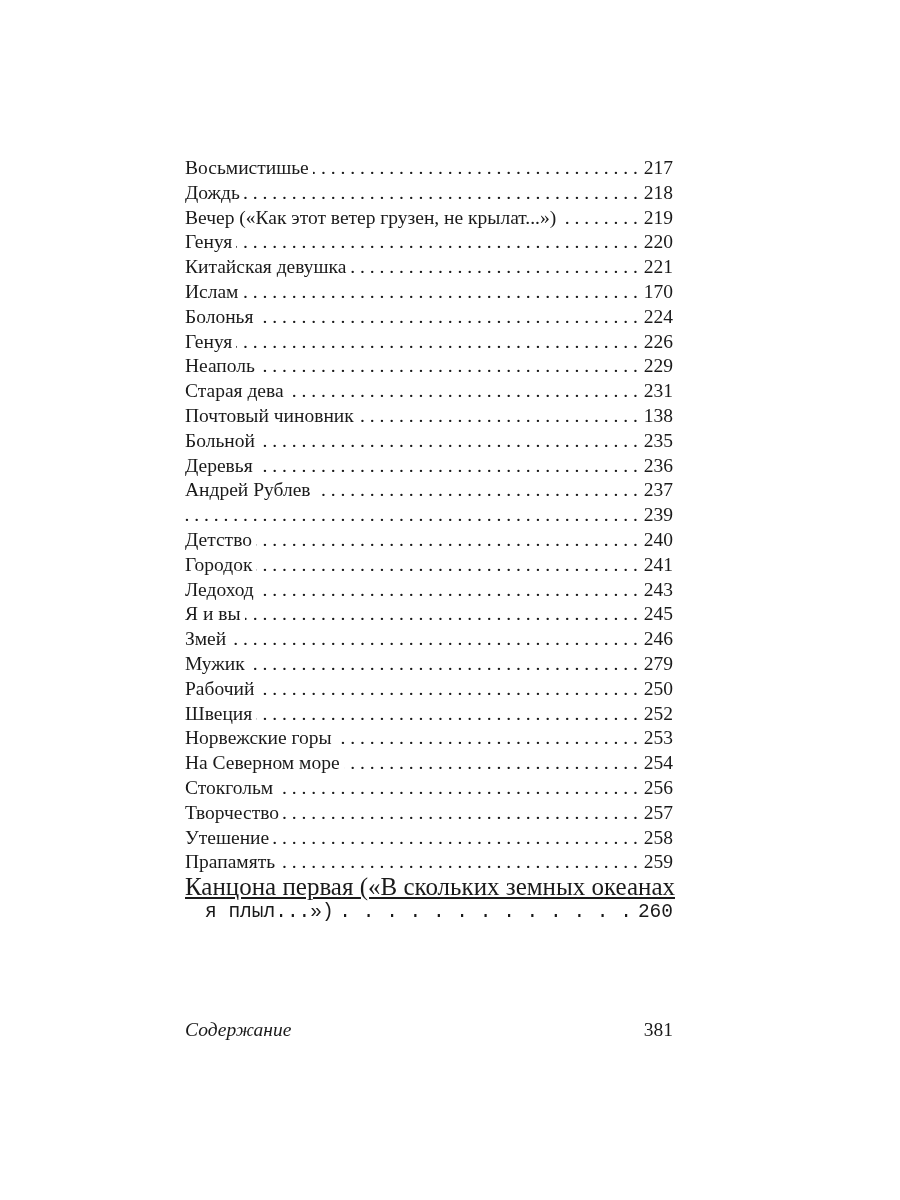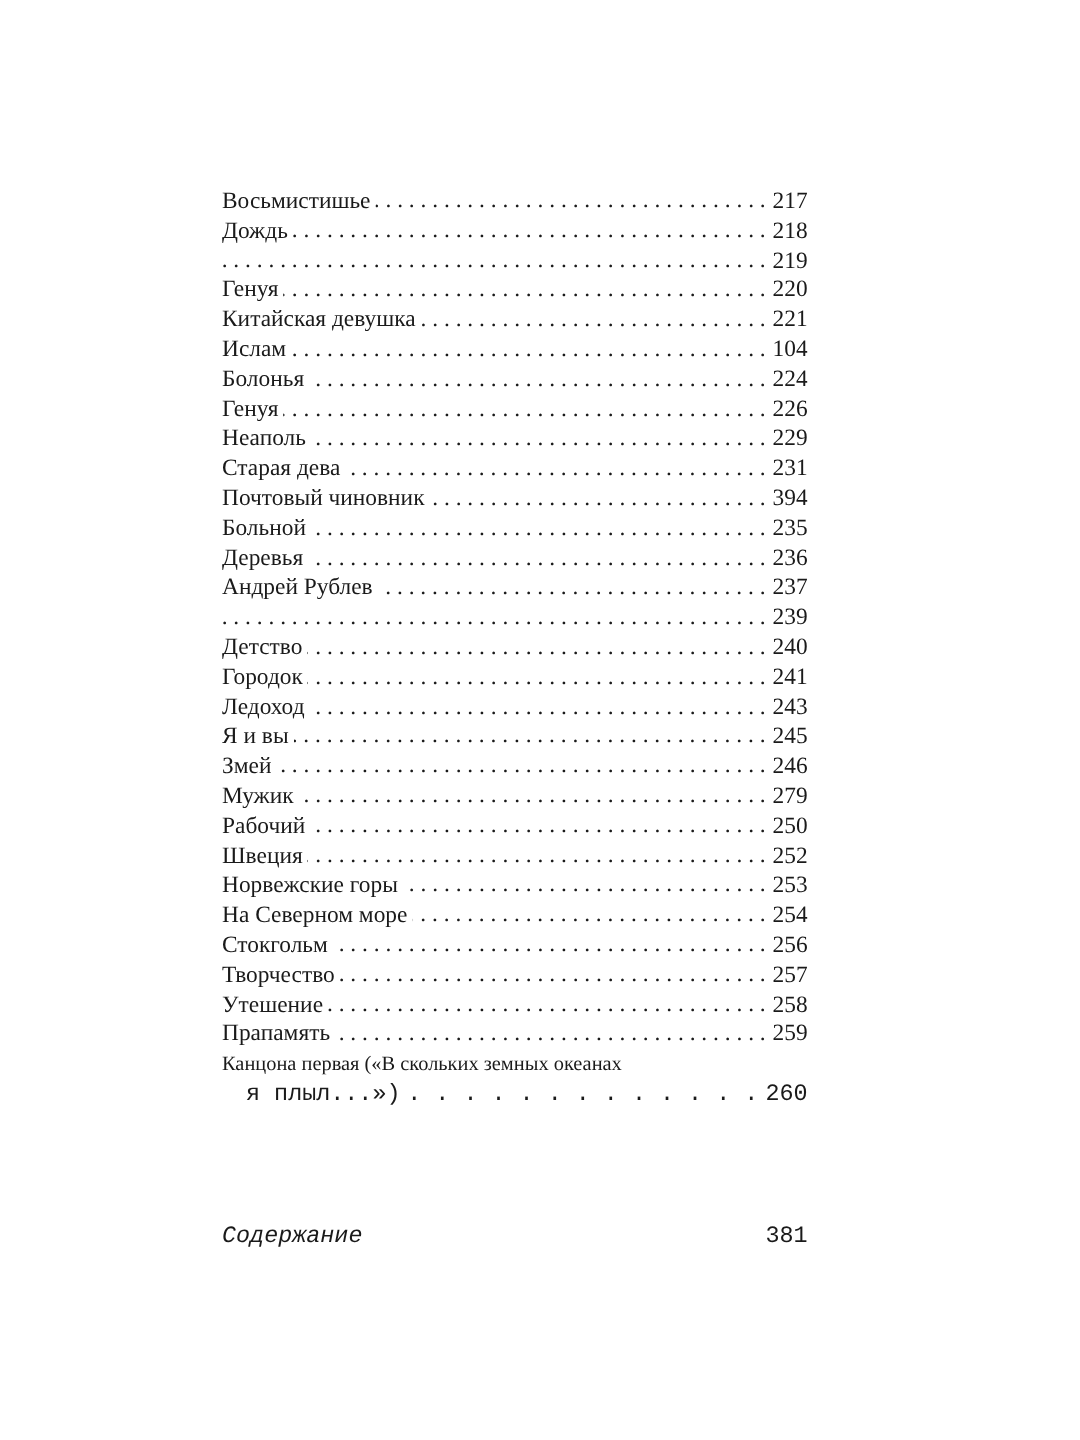--- a/index.html
+++ b/index.html
@@ -49,22 +49,23 @@
       direction: rtl;
     }
     .toc-page {
       flex: 0 0 auto;
       padding-left: 6px;
       text-align: right;
     }
     .toc-row-first-line {
       height: 24.8px;
       line-height: 24.8px;
-      font-size: 17px;
+      font-size: 25px;
       white-space: nowrap;
+      text-decoration: underline;
     }
     .indent {
       padding-left: 20px;
       font-family: Liberation Mono, monospace;
     }
     .section-heading {
       font-weight: bold;
       font-size: 19.5px;
       line-height: 24.8px;
       height: 24.8px;
@@ -74,21 +75,20 @@
     }
     .footer {
       position: absolute;
       left: 185px;
       top: 1019px;
       width: 488px;
       display: flex;
       justify-content: space-between;
       align-items: flex-start;
       font-size: 19.5px;
-      font-family: Liberation Mono, monospace;
     }
     .footer-title {
       font-style: italic;
     }
   </style>
 </head>
 <body>
 
 <div class="page">
   <ul class="toc-list" id="sec1">
@@ -96,37 +96,38 @@
         <span class="toc-title">Восьмистишье</span>
         <span class="toc-leader"> . . . . . . . . . . . . . . . . . . . . . . . . . . . . . . . . . . . . . . . . . . . . . . . . . . . . . . . . . . . .</span>
         <span class="toc-page">217</span>
       </li>
       <li class="toc-row">
         <span class="toc-title">Дождь</span>
         <span class="toc-leader"> . . . . . . . . . . . . . . . . . . . . . . . . . . . . . . . . . . . . . . . . . . . . . . . . . . . . . . . . . . . .</span>
         <span class="toc-page">218</span>
       </li>
       <li class="toc-row">
+        <span class="toc-title">Вечер («Как этот ветер грузен, не крылат...»)</span>
         <span class="toc-leader"> . . . . . . . . . . . . . . . . . . . . . . . . . . . . . . . . . . . . . . . . . . . . . . . . . . . . . . . . . . . .</span>
         <span class="toc-page">219</span>
       </li>
       <li class="toc-row">
         <span class="toc-title">Генуя</span>
         <span class="toc-leader"> . . . . . . . . . . . . . . . . . . . . . . . . . . . . . . . . . . . . . . . . . . . . . . . . . . . . . . . . . . . .</span>
         <span class="toc-page">220</span>
       </li>
       <li class="toc-row">
         <span class="toc-title">Китайская девушка</span>
         <span class="toc-leader"> . . . . . . . . . . . . . . . . . . . . . . . . . . . . . . . . . . . . . . . . . . . . . . . . . . . . . . . . . . . .</span>
         <span class="toc-page">221</span>
       </li>
       <li class="toc-row">
         <span class="toc-title">Ислам</span>
         <span class="toc-leader"> . . . . . . . . . . . . . . . . . . . . . . . . . . . . . . . . . . . . . . . . . . . . . . . . . . . . . . . . . . . .</span>
-        <span class="toc-page">104</span>
+        <span class="toc-page">170</span>
       </li>
       <li class="toc-row">
         <span class="toc-title">Болонья</span>
         <span class="toc-leader"> . . . . . . . . . . . . . . . . . . . . . . . . . . . . . . . . . . . . . . . . . . . . . . . . . . . . . . . . . . . .</span>
         <span class="toc-page">224</span>
       </li>
       <li class="toc-row">
         <span class="toc-title">Генуя</span>
         <span class="toc-leader"> . . . . . . . . . . . . . . . . . . . . . . . . . . . . . . . . . . . . . . . . . . . . . . . . . . . . . . . . . . . .</span>
         <span class="toc-page">226</span>
@@ -137,21 +138,21 @@
         <span class="toc-page">229</span>
       </li>
       <li class="toc-row">
         <span class="toc-title">Старая дева</span>
         <span class="toc-leader"> . . . . . . . . . . . . . . . . . . . . . . . . . . . . . . . . . . . . . . . . . . . . . . . . . . . . . . . . . . . .</span>
         <span class="toc-page">231</span>
       </li>
       <li class="toc-row">
         <span class="toc-title">Почтовый чиновник</span>
         <span class="toc-leader"> . . . . . . . . . . . . . . . . . . . . . . . . . . . . . . . . . . . . . . . . . . . . . . . . . . . . . . . . . . . .</span>
-        <span class="toc-page">394</span>
+        <span class="toc-page">138</span>
       </li>
       <li class="toc-row">
         <span class="toc-title">Больной</span>
         <span class="toc-leader"> . . . . . . . . . . . . . . . . . . . . . . . . . . . . . . . . . . . . . . . . . . . . . . . . . . . . . . . . . . . .</span>
         <span class="toc-page">235</span>
       </li>
     </ul>
 
 
   <ul class="toc-list" id="sec2">

